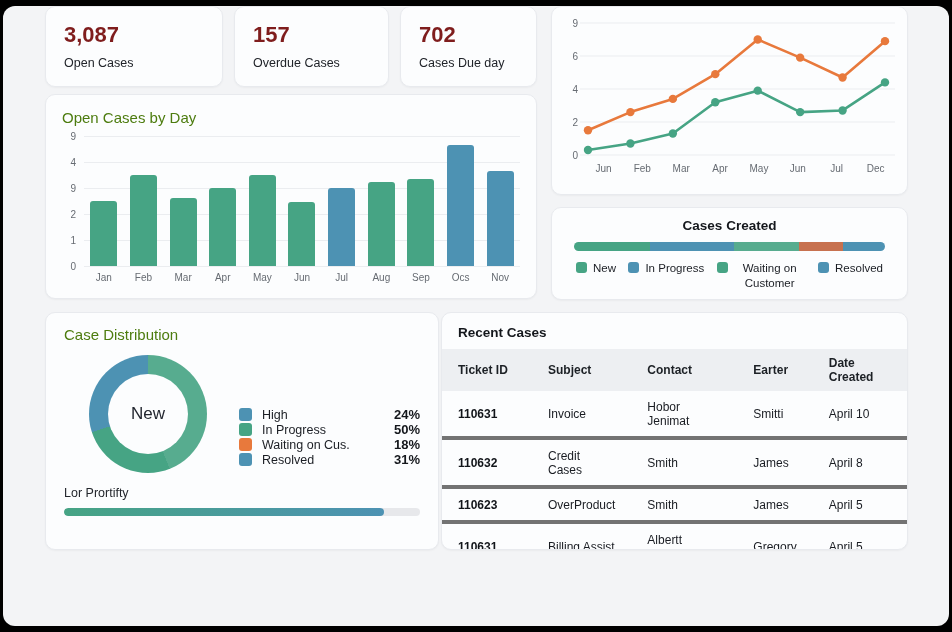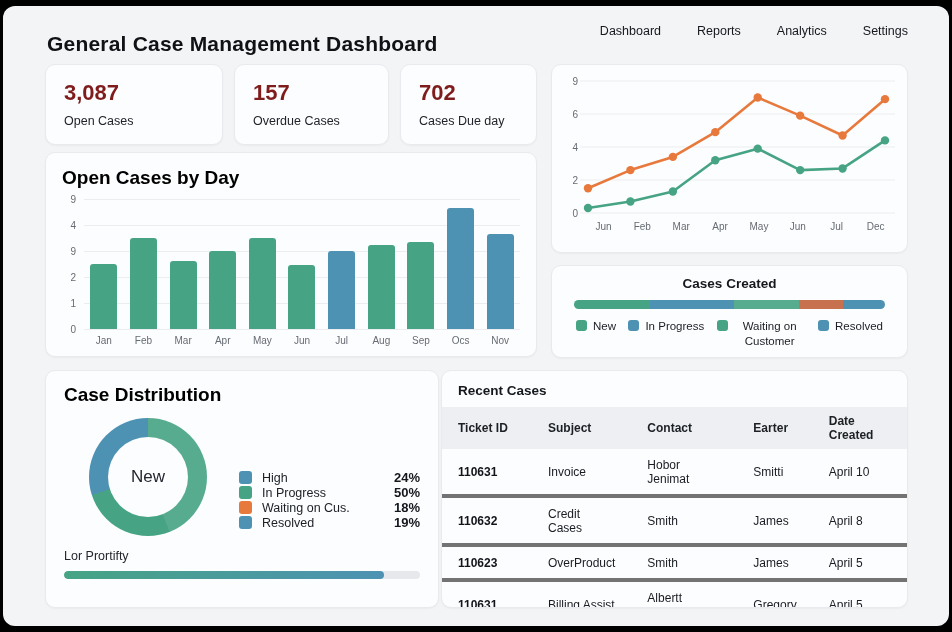--- a/index.html
+++ b/index.html
@@ -18,21 +18,21 @@
   .section-a { display:grid; grid-template-columns:492px 1fr; gap:14px; }
   .col { display:flex; flex-direction:column; }
 
   .stats { display:grid; grid-template-columns:178px 155px 1fr; gap:11px; height:81px; }
   .stat-card { padding:15px 18px 0; }
   .stat-value { font-size:22px; font-weight:bold; color:#7f1d1d; }
   .stat-label { font-size:12.5px; color:#21242a; margin-top:8px; }
 
   
   .bar-card { margin-top:7px; height:205px; padding:14px 16px 10px; }
-  .card-title { font-size:19px; font-weight:bold; color:#000000; }
+  .card-title { font-size:15px; font-weight:normal; color:#4d7c0f; }
   .bar-chart { display:flex; height:130px; margin-top:10px; }
   .y-axis { position:relative; width:16px; flex:none; }
   .y-axis span { position:absolute; right:2px; transform:translateY(-50%); font-size:10px; color:#666b72; }
   .plot { flex:1; position:relative; margin-left:6px; }
   .gridline { position:absolute; left:0; right:0; height:1px; background:#ebedf0; }
   .bars { position:absolute; left:0; right:0; top:0; bottom:0; display:flex; align-items:flex-end; justify-content:space-around; }
   .bar { width:27px; border-radius:3px 3px 0 0; }
   .x-axis { display:flex; margin:6px 0 0 22px;align-items:flex-end; }
   .x-axis span { flex:1; text-align:center; font-size:10px; color:#666b72; }
 
@@ -77,29 +77,20 @@
   thead th { background:#edeff2; text-align:left; font-weight:600; font-size:12px; color:#1c2025; padding:7px 16px; }
   tbody td { padding:8.5px 16px; border-top:4px solid #737373; }
   tbody tr:first-child td { border-top:none; }
   td.ticket { font-weight:bold; color:#111419;margin-top:16px; }
 </style>
 </head>
 <body>
 
 <div class="app">
 
-  <div class="header">
-    <div class="page-title">General Case Management Dashboard</div>
-    <div class="top-nav">
-        <div class="nav-item">Dashboard</div>
-        <div class="nav-item">Reports</div>
-        <div class="nav-item">Analytics</div>
-        <div class="nav-item">Settings</div>
-      </div>
-  </div>
 
   <div class="section-a">
     <div class="col">
       <div class="stats">
           <div class="card stat-card">
             <div class="stat-value">3,087</div>
             <div class="stat-label">Open Cases</div>
           </div>
           <div class="card stat-card">
             <div class="stat-value">157</div>
@@ -262,21 +253,21 @@
               <span class="dl-value">50%</span>
             </div>
             <div class="dl-row">
               <span class="dl-swatch" style="background: rgb(232, 121, 60);"></span>
               <span class="dl-label">Waiting on Cus.</span>
               <span class="dl-value">18%</span>
             </div>
             <div class="dl-row">
               <span class="dl-swatch" style="background: rgb(77, 146, 179);"></span>
               <span class="dl-label">Resolved</span>
-              <span class="dl-value">19%</span>
+              <span class="dl-value">31%</span>
             </div>
           </div>
       </div>
       <div class="progress-label">Lor Prortifty</div>
       <div class="progress-track">
         <div class="progress-fill" id="progress-fill" style="width: 90%; background: linear-gradient(90deg, rgb(70, 164, 132), rgb(77, 146, 179));"></div>
       </div>
     </div>
 
     <div class="card table-card">

